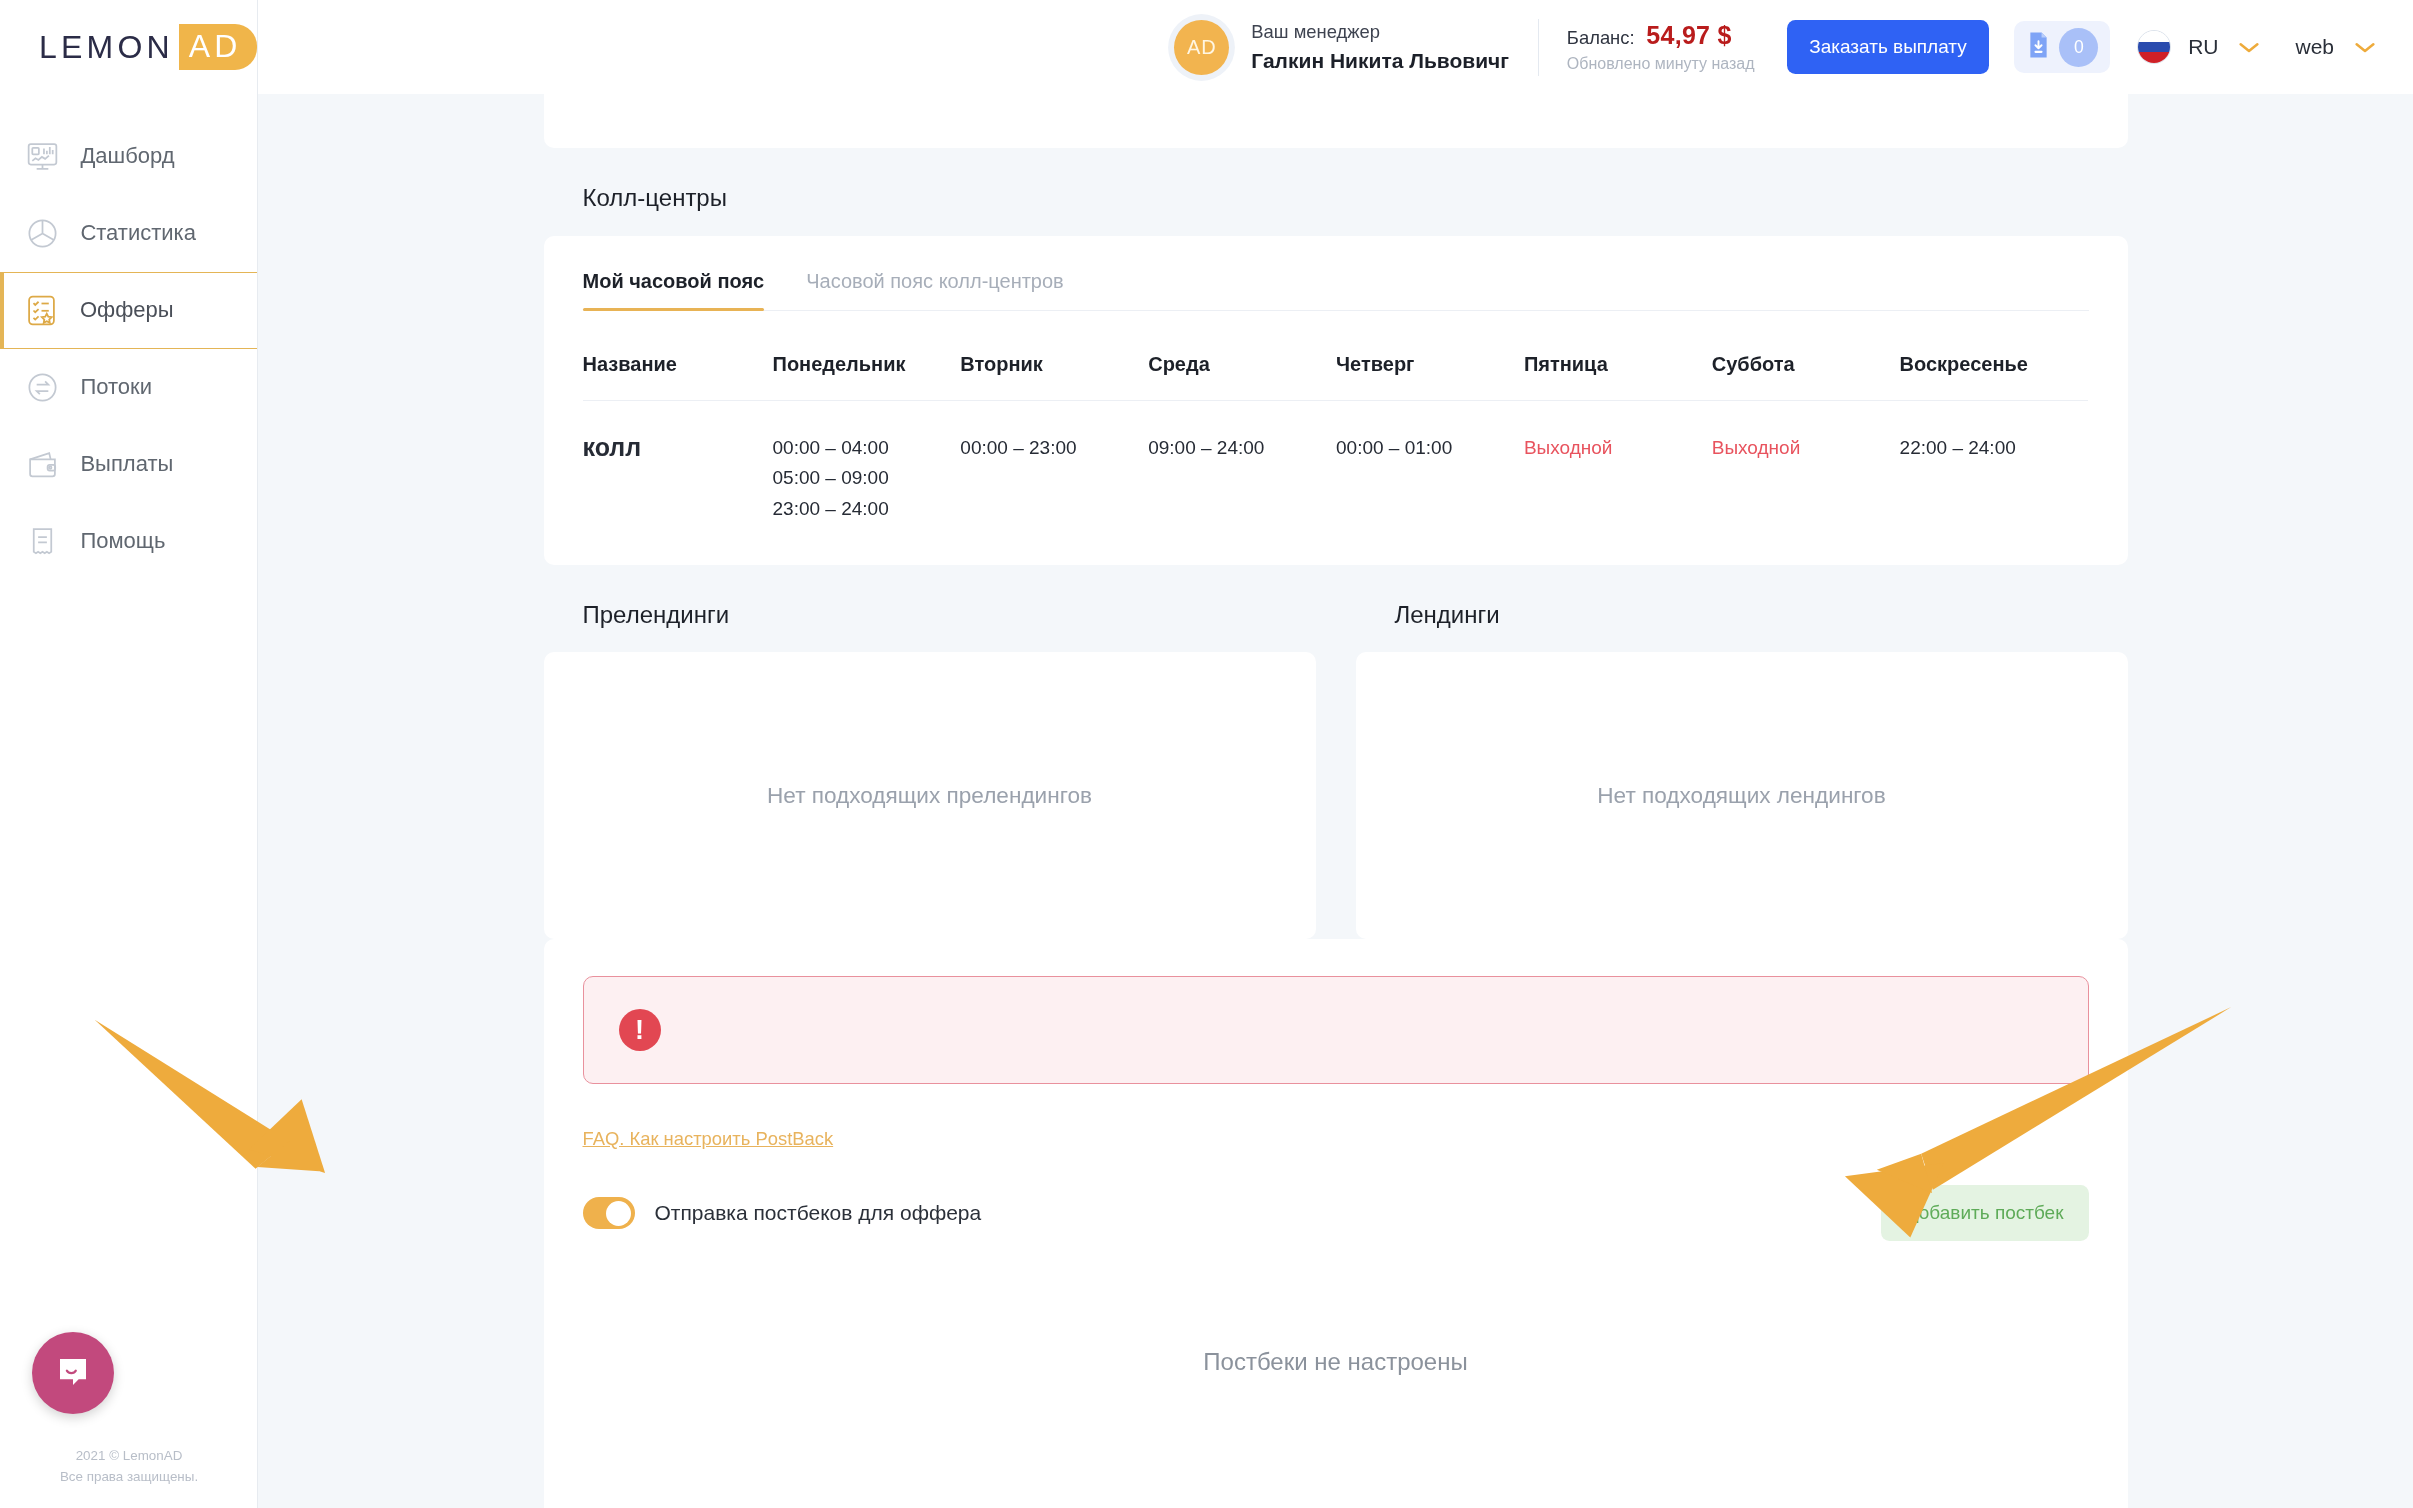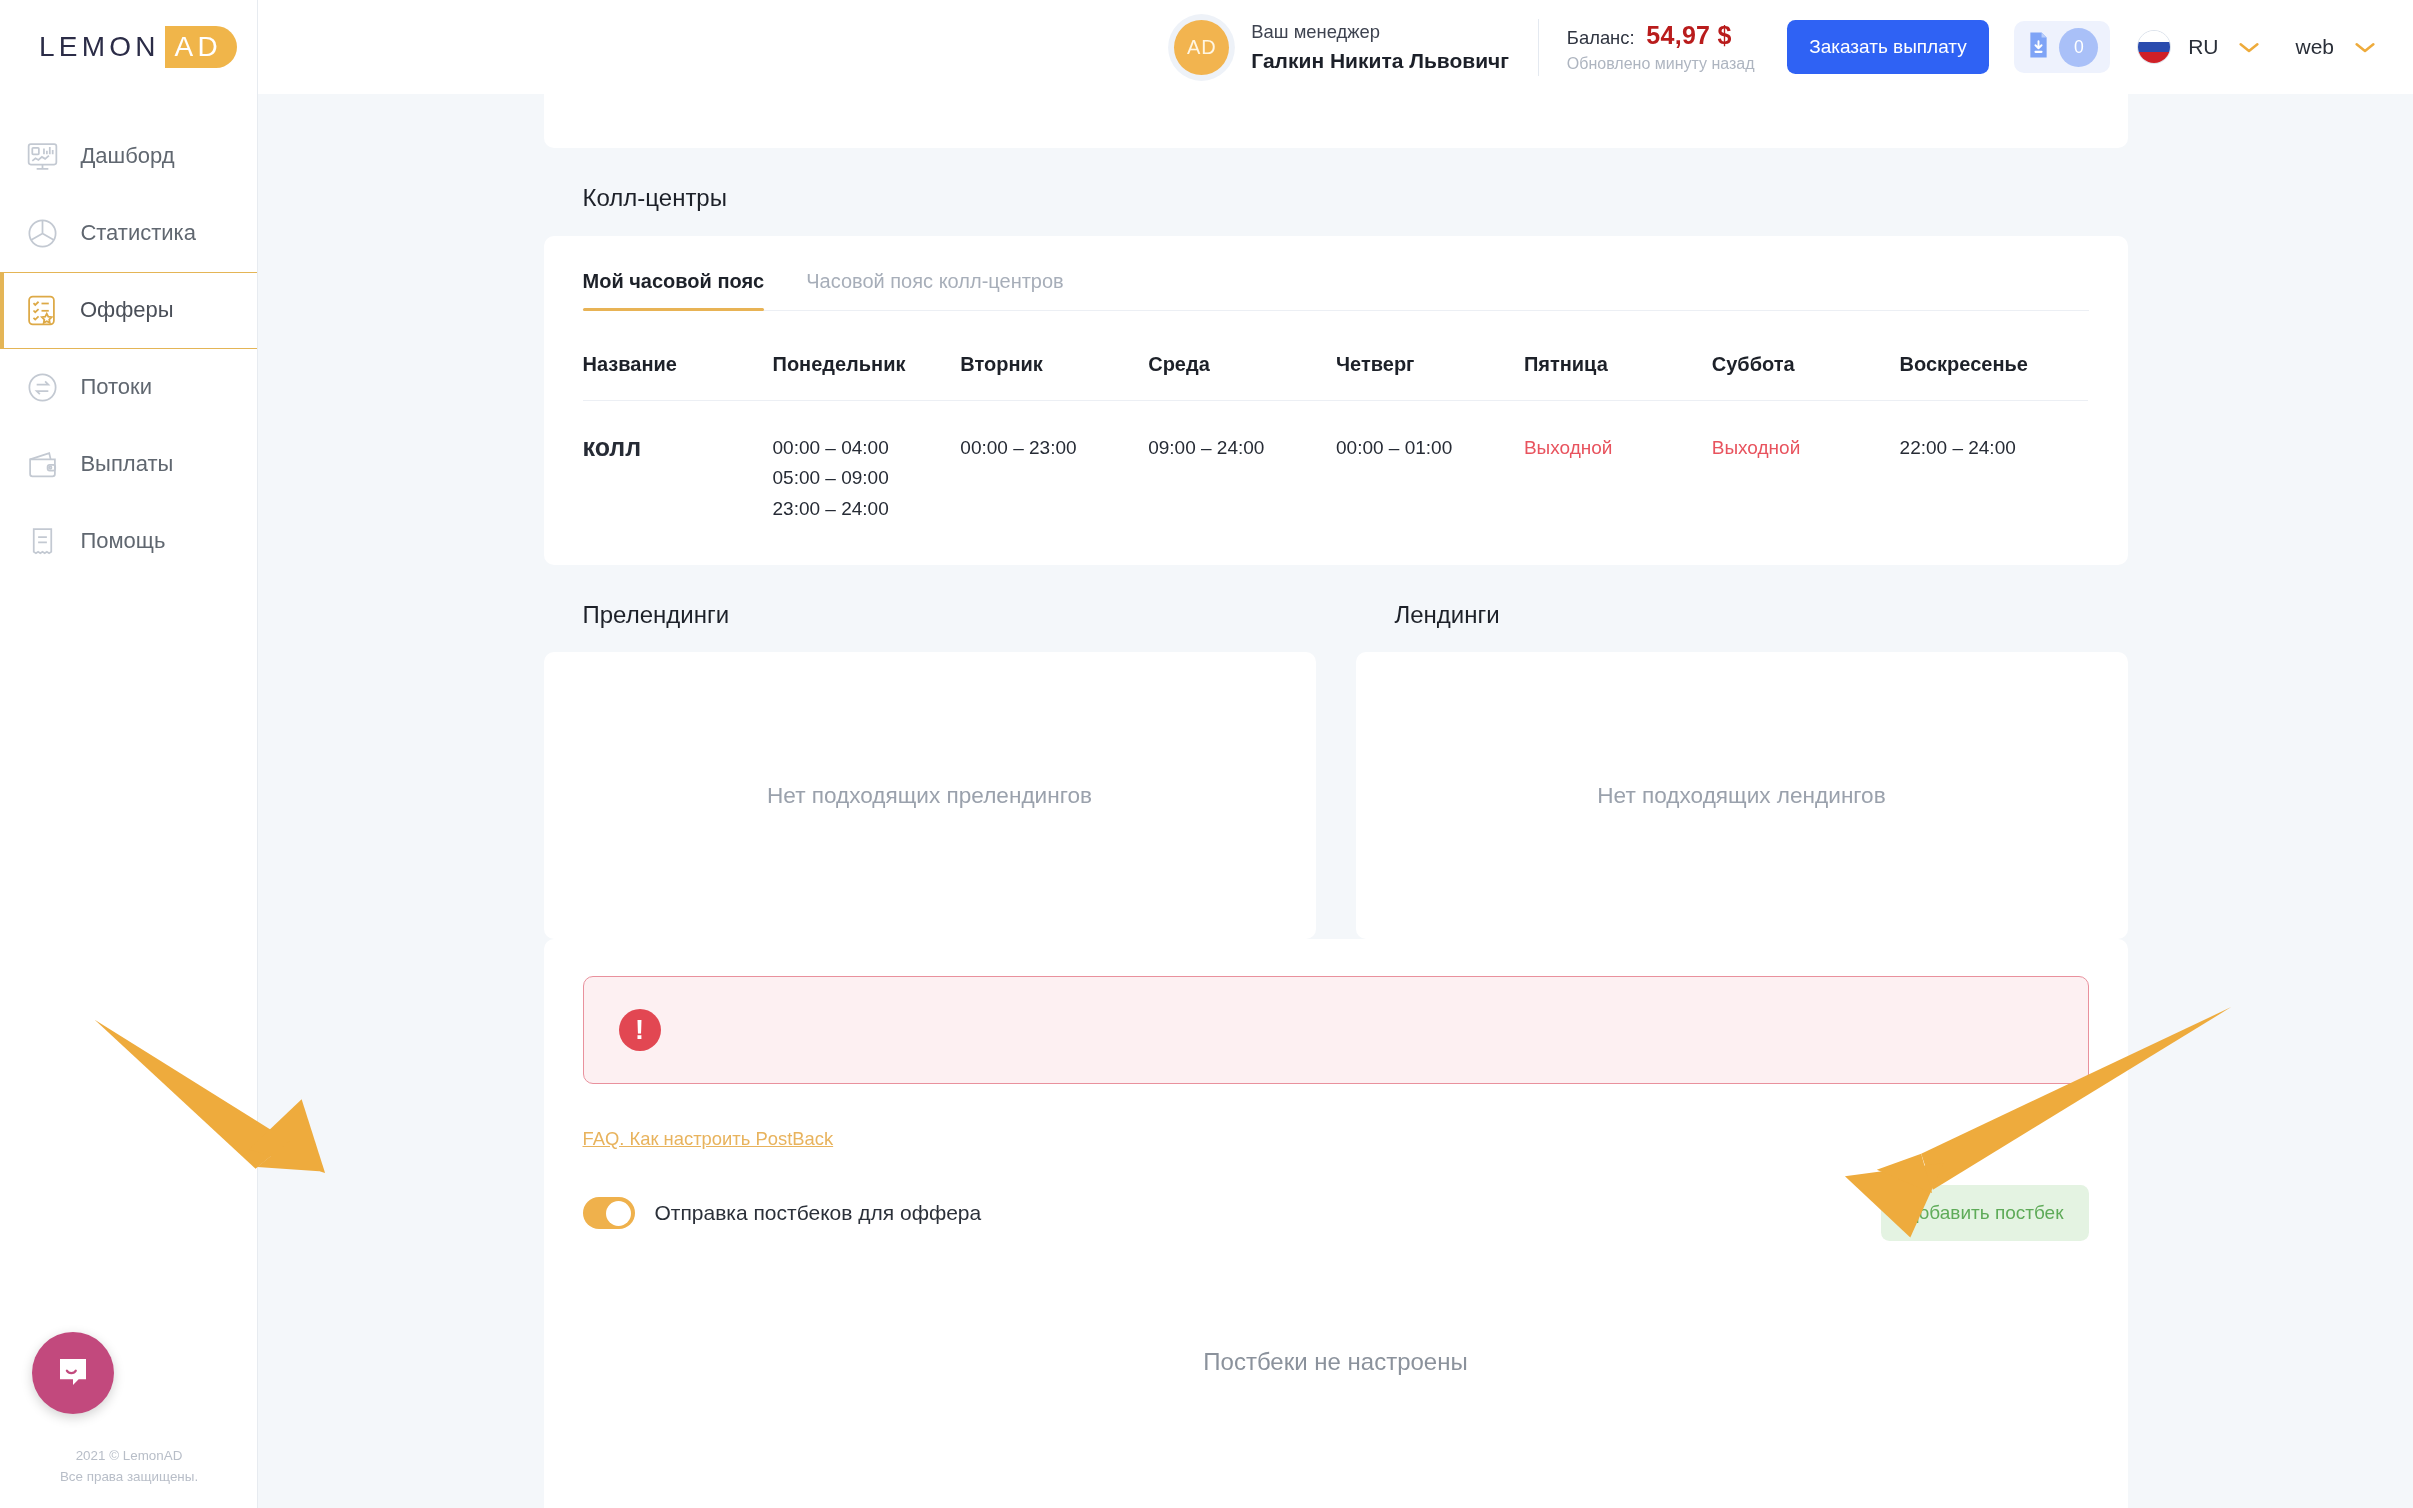--- a/index.html
+++ b/index.html
@@ -19,21 +19,21 @@
     background: #ffffff;
     border-right: 0.8px solid #e7ebf0;
     position: relative;
     z-index: 5;
   }
   .logo {
     height: 94px; display: flex; align-items: center;
     padding-left: 39px;
   }
   .logo-text {
-    font-size: 28px; letter-spacing: 4.2px; font-weight: 400;
+    font-size: 32px; letter-spacing: 4.2px; font-weight: 400;
     color: #2b2c47; display: flex; align-items: center;
   }
   .logo-ad {
     background: #f0b54a; color: #ffffff;
     border-radius: 0 22px 22px 0;
     padding: 4.2px 15px 5px 10px;
     margin-left: 5px;
     letter-spacing: 4.2px;
   }
   .nav { margin-top: 23.5px; }

